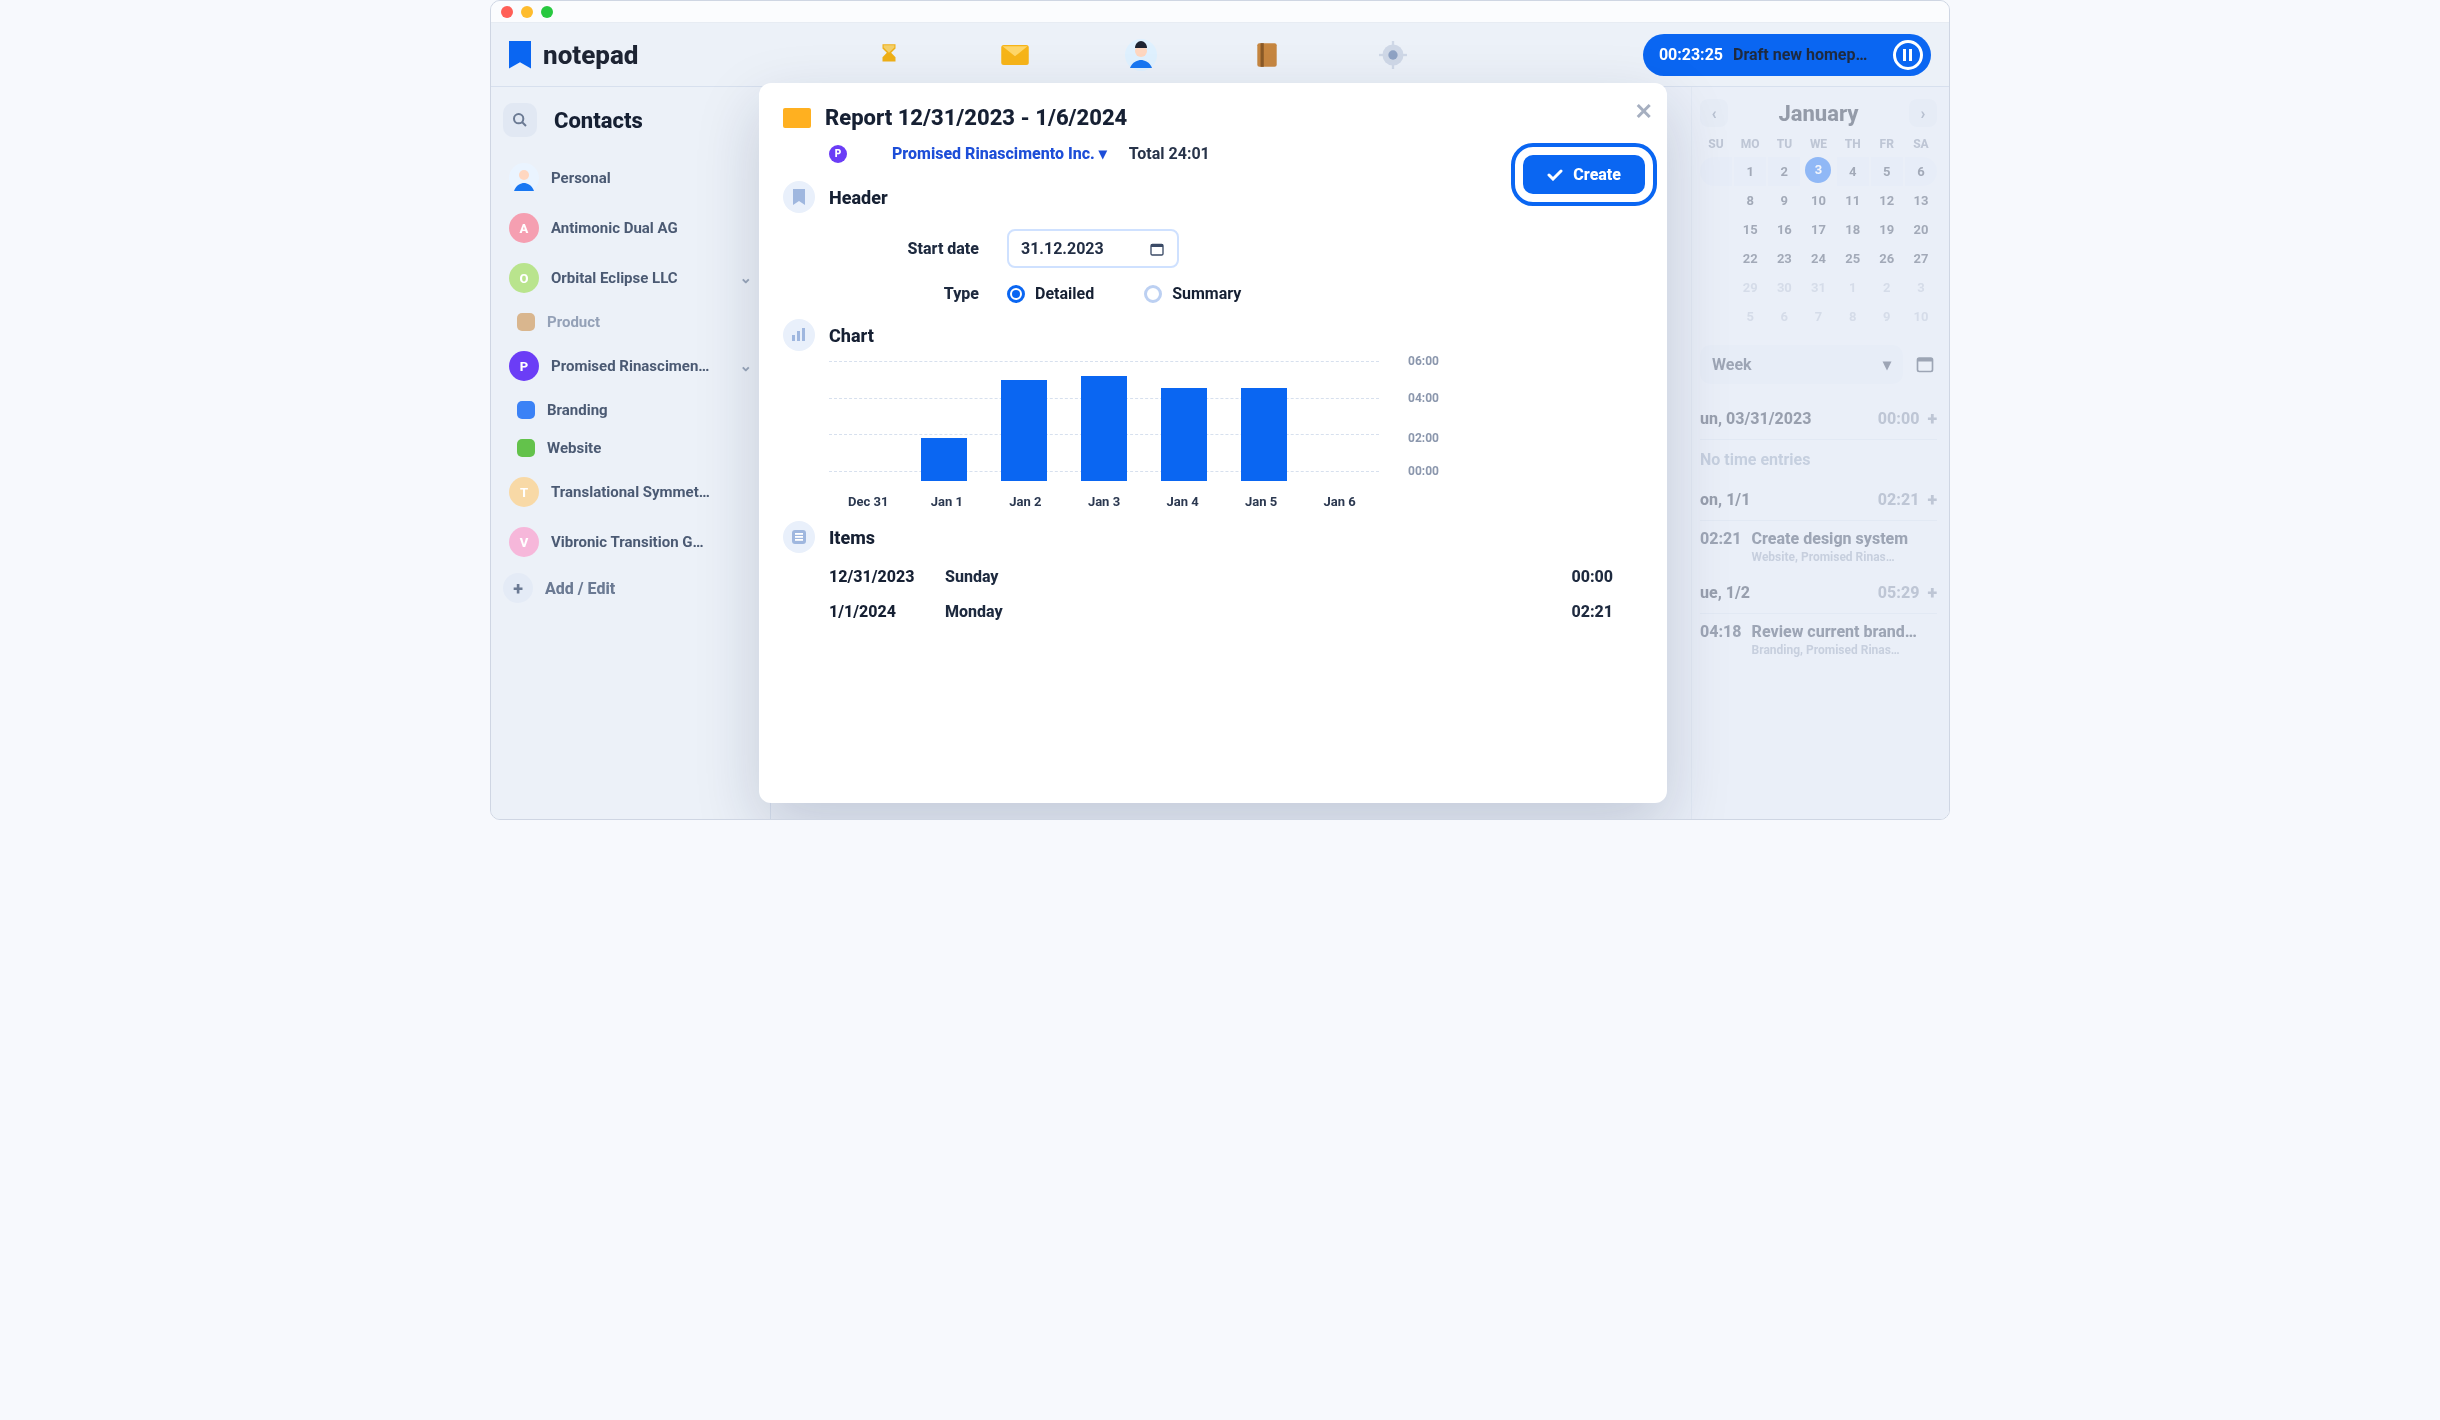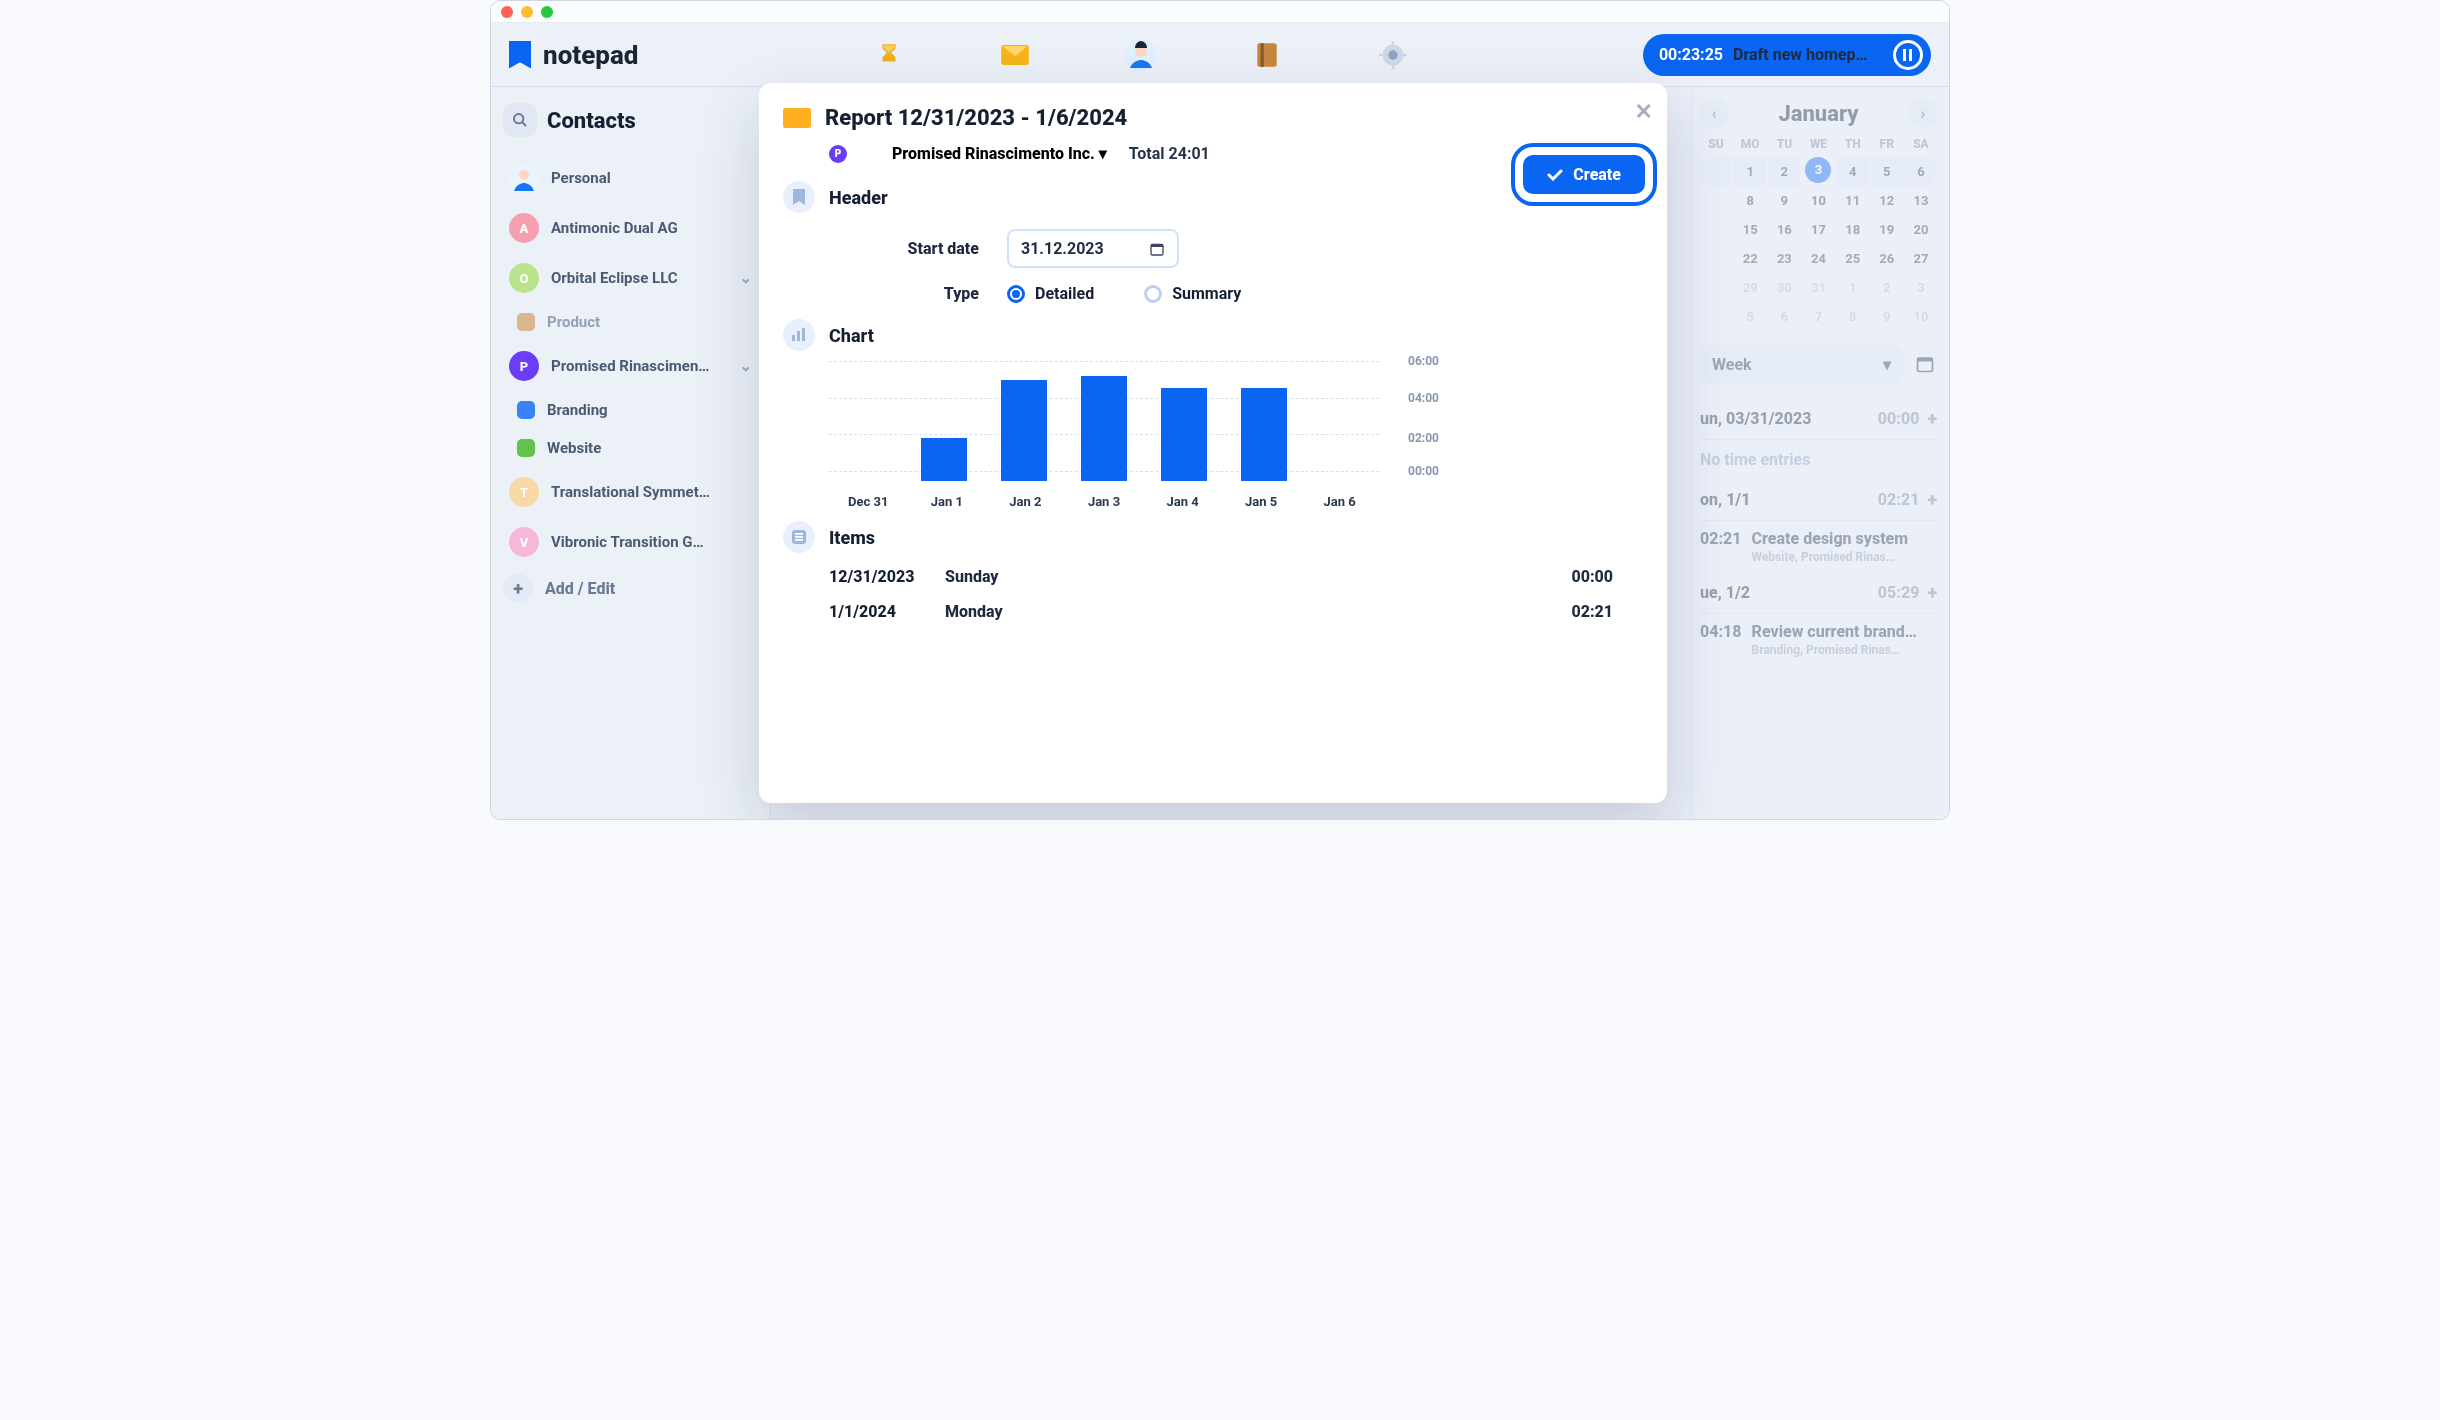--- a/index.html
+++ b/index.html
@@ -32,21 +32,21 @@
   .nav-ic.active::after{content:"";position:absolute;bottom:-18px;left:-60px;width:160px;height:3px;background:#2f7cf6;}
 
   .timer-pill{display:flex;align-items:center;gap:10px;background:var(--pill-bg);color:#fff;border-radius:24px;padding:6px 8px 6px 16px;font-weight:700;}
   .timer-pill .label{max-width:160px;overflow:hidden;white-space:nowrap;text-overflow:ellipsis;font-weight:700;}
   .timer-pill .pause{width:30px;height:30px;border-radius:50%;border:3px solid #fff;display:flex;align-items:center;justify-content:center;}
   .bars{display:flex;gap:3px;} .bars span{width:3px;height:12px;background:#fff;}
 
   
   .content{display:flex;height:calc(100% - 86px);}  
   .sidebar{width:280px;background:var(--bg);border-right:1px solid var(--border);padding:12px;}
-  .sb-head{display:flex;align-items:center;gap:10px;margin:4px 0 16px;}
+  .sb-head{display:flex;align-items:center;gap:17px;margin:4px 0 16px;}
   .sb-head .search{width:34px;height:34px;border-radius:10px;background:#e1e8f3;display:flex;align-items:center;justify-content:center;}
   .sb-title{font-size:22px;font-weight:800;}
   .sb-item{display:flex;align-items:center;gap:12px;padding:10px 6px;border-radius:10px;color:#4b5a73;font-weight:700;font-size:15px;}
   .badge{width:30px;height:30px;border-radius:50%;display:flex;align-items:center;justify-content:center;color:#fff;font-weight:800;font-size:13px;}
   .sq{width:18px;height:18px;border-radius:5px;}
   .sub{padding-left:14px;color:#4b5a73;font-weight:700;}
   .muted{color:#94a1b7;}
   .sb-add{display:flex;align-items:center;gap:12px;margin-top:6px;color:#6b7a93;font-weight:800;}
   .plus-circ{width:30px;height:30px;border-radius:50%;background:#e4ebf6;display:flex;align-items:center;justify-content:center;color:#6b7a93;font-size:18px;}
 
@@ -85,21 +85,21 @@
 
   
   .modal{position:absolute;left:268px;top:82px;width:908px;min-height:720px;background:#fff;border-radius:12px;box-shadow:0 24px 64px rgba(17,35,74,0.18);padding:22px 24px 40px;}
   .m-head{display:flex;align-items:center;gap:14px;}
   .m-head .envl{width:28px;height:20px;background:#ffb020;border-radius:2px;display:flex;align-items:flex-end;justify-content:center;}
   .m-title{font-size:22px;font-weight:800;}
   .close-x{position:absolute;right:14px;top:16px;color:#a6afc0;font-size:22px;font-weight:800;cursor:pointer;}
 
   .m-sub{display:flex;align-items:center;gap:22px;margin:14px 0 18px 46px;color:#273349;}
   .p-badge{width:18px;height:18px;border-radius:50%;background:#6b3df6;color:#fff;display:flex;align-items:center;justify-content:center;font-size:10px;font-weight:900;}
-  .client-name{font-weight:800;color:#000000;padding-left:23px;}
+  .client-name{font-weight:800;color:#1d4ed8;padding-left:23px;}
   .tot{color:#273349;font-weight:700;}
 
   .section{display:flex;align-items:center;gap:14px;margin-top:6px;}
   .sec-ic{width:32px;height:32px;border-radius:50%;background:#e9f0fb;display:flex;align-items:center;justify-content:center;color:#7f95ba;}
   .sec-title{font-size:18px;font-weight:800;}
 
   .form{margin:10px 0 12px 46px;text-align:right;}
   .row{display:flex;align-items:center;gap:28px;margin:16px 0;}
   .label{width:150px;font-weight:800;color:#1e2a3f;}
   .date-in{display:flex;align-items:center;gap:10px;padding:8px 12px;border:2px solid #cfe1ff;border-radius:8px;width:172px;font-weight:700;color:#222e44;justify-content:space-between;}

